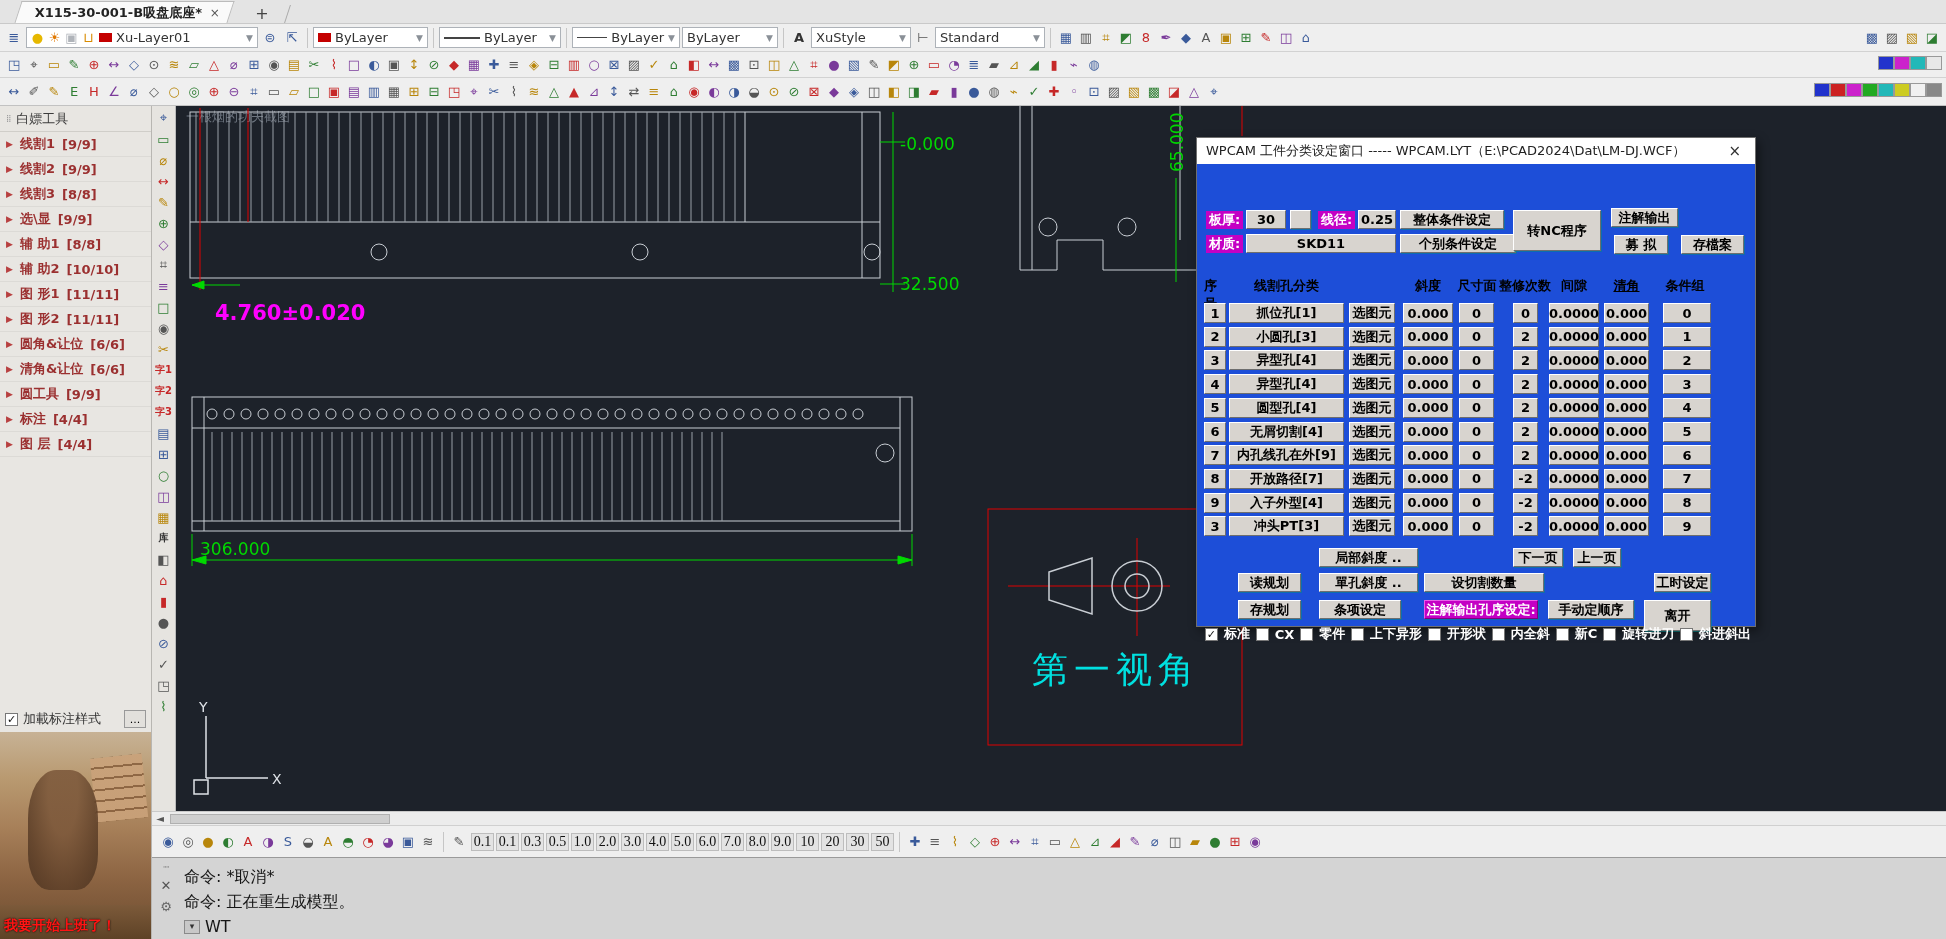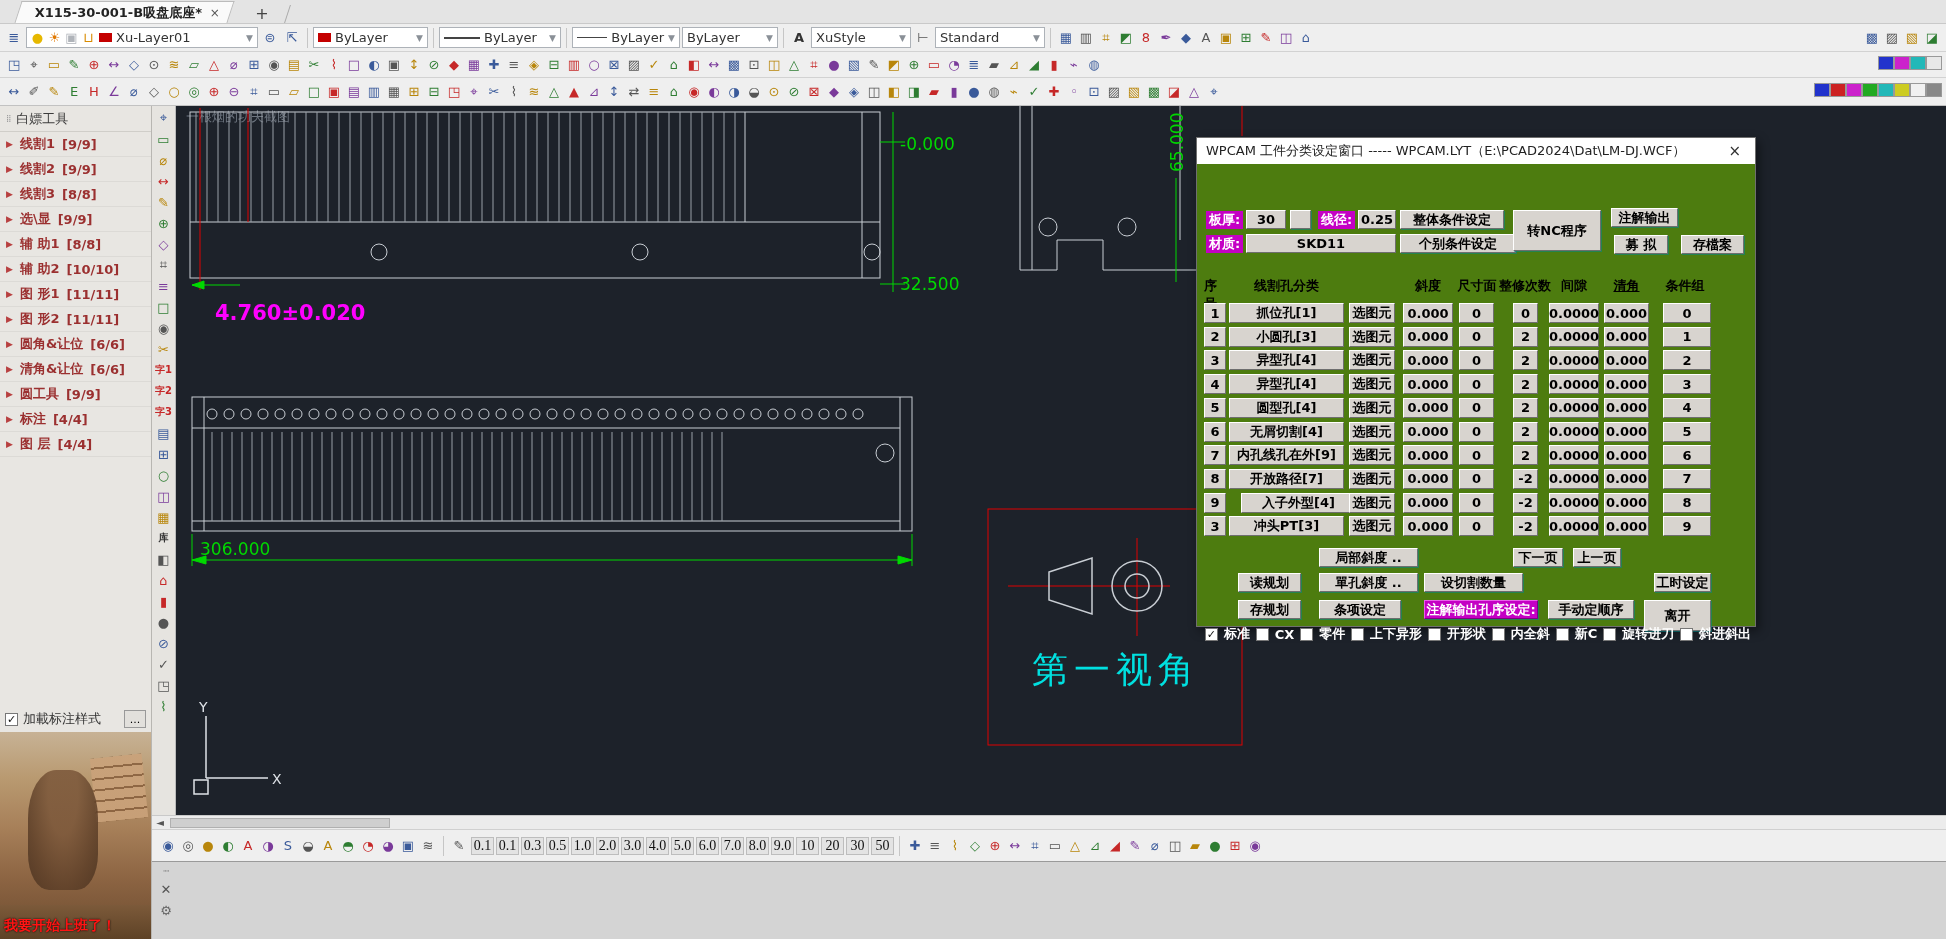--- a/index.html
+++ b/index.html
@@ -84,21 +84,21 @@
   .cmdgutter { width:28px; display:flex; flex-direction:column; align-items:center; padding-top:3px; gap:6px; }
   .cmdgutter .x { color:#555; font-size:13px; }
   .cmdgutter .wrench { color:#666; font-size:13px; }
   .cmdtext { padding:6px 4px 0 4px; color:#161616; font-size:16px; line-height:25px; }
   .cmdinputrow { display:flex; align-items:center; gap:5px; }
   .cmdbadge { width:16px; height:14px; background:#c8c8c8; border:1px solid #8a8a8a; font-size:9px;
     display:inline-flex; align-items:center; justify-content:center; color:#333;}
 
   
   .dialog { position:absolute; left:1196px; top:137px; width:560px; height:490px; z-index:50;
-    border:1px solid #6f6f6f; box-shadow:3px 4px 10px rgba(0,0,0,.45); background:#4d7c0f; }
+    border:1px solid #6f6f6f; box-shadow:3px 4px 10px rgba(0,0,0,.45); background:#1d4ed8; }
   .dtitle { height:26px; background:#fff; display:flex; align-items:center; padding:0 9px; color:#222; font-size:13px;}
   .dtitle .dx { margin-left:auto; font-size:15px; color:#333; padding:0 5px; cursor:pointer;}
   .dbody { position:relative; height:464px; font-weight:bold; }
   .dbtn { position:absolute; background:#d8d4cf; border:1px solid; border-color:#ffffff #6e6e6e #6e6e6e #ffffff;
     box-shadow:1px 1px 0 #00888888; display:flex; align-items:center; justify-content:center; color:#000;
     font-size:13px; font-weight:bold; cursor:pointer; white-space:nowrap; }
   .dlab { position:absolute; background:#c400c4; color:#fff; display:flex; align-items:center; justify-content:center;
     font-size:13px; height:18px; }
   .dval { position:absolute; background:#d8d4cf; border:1px solid; border-color:#ffffff #6e6e6e #6e6e6e #ffffff;
     display:flex; align-items:center; justify-content:center; color:#000; font-size:13px; height:19px;}
@@ -655,21 +655,21 @@
                   <span class="dcell" style="left: 152px; width: 46px;">选图元</span>
                   <span class="dcell" style="left: 206px; width: 50px;">0.000</span>
                   <span class="dcell" style="left: 262px; width: 35px;">0</span>
                   <span class="dcell" style="left: 316px; width: 25px;">-2</span>
                   <span class="dcell" style="left: 352px; width: 50px;">0.0000</span>
                   <span class="dcell" style="left: 407px; width: 45px;">0.000</span>
                   <span class="dcell" style="left: 466px; width: 48px;">7</span>
                 </div>
                 <div class="drow" style="top: 328.6px;">
                   <span class="dcell" style="left: 7px; width: 22px;">9</span>
-                  <span class="dcell" style="left: 32px; width: 115px; margin-left: 12px;">入子外型[4]</span>
+                  <span class="dcell" style="left: 32px; width: 115px;">入子外型[4]</span>
                   <span class="dcell" style="left: 152px; width: 46px;">选图元</span>
                   <span class="dcell" style="left: 206px; width: 50px;">0.000</span>
                   <span class="dcell" style="left: 262px; width: 35px;">0</span>
                   <span class="dcell" style="left: 316px; width: 25px;">-2</span>
                   <span class="dcell" style="left: 352px; width: 50px;">0.0000</span>
                   <span class="dcell" style="left: 407px; width: 45px;">0.000</span>
                   <span class="dcell" style="left: 466px; width: 48px;">8</span>
                 </div>
                 <div class="drow" style="top: 352.3px;">
                   <span class="dcell" style="left: 7px; width: 22px;">3</span>
@@ -682,21 +682,21 @@
                   <span class="dcell" style="left: 407px; width: 45px;">0.000</span>
                   <span class="dcell" style="left: 466px; width: 48px;">9</span>
                 </div>
               </div>
 
             <span class="dbtn" style="left:122px;top:384px;width:99px;height:19px">局部斜度 ..</span>
             <span class="dbtn" style="left:316px;top:384px;width:50px;height:19px">下一页</span>
             <span class="dbtn" style="left:376px;top:384px;width:48px;height:19px">上一页</span>
             <span class="dbtn" style="left:41px;top:409px;width:63px;height:19px">读规划</span>
             <span class="dbtn" style="left:122px;top:409px;width:99px;height:19px">單孔斜度 ..</span>
-            <span class="dbtn" style="left:227px;top:409px;width:99px;height:19px">设切割数量</span>
+            <span class="dbtn" style="left:227px;top:409px;width:120px;height:19px">设切割数量</span>
             <span class="dbtn" style="left:457px;top:409px;width:57px;height:19px">工时设定</span>
             <span class="dbtn" style="left:41px;top:436px;width:63px;height:19px">存规划</span>
             <span class="dbtn" style="left:122px;top:436px;width:82px;height:19px">条项设定</span>
             <span class="dbtn magenta-btn" style="left:227px;top:436px;width:114px;height:19px">注解输出孔序设定:</span>
             <span class="dbtn" style="left:351px;top:436px;width:86px;height:19px">手动定顺序</span>
             <span class="dbtn" style="left:447px;top:436px;width:67px;height:31px">离开</span>
 
             <div class="dcheckrow" id="dlg-checks">
                 <span class="cb">✓</span>
                 <span class="cbl">标准</span>
@@ -753,15 +753,23 @@
       <span class="tsep"></span>
       <span><span class="icon" style="color: rgb(58, 90, 154);">✚</span><span class="icon" style="color: rgb(85, 85, 85);">≡</span><span class="icon" style="color: rgb(184, 134, 11);">⌇</span><span class="icon" style="color: rgb(46, 125, 50);">◇</span><span class="icon" style="color: rgb(198, 40, 40);">⊕</span><span class="icon" style="color: rgb(122, 58, 154);">↔</span><span class="icon" style="color: rgb(58, 90, 154);">⌗</span><span class="icon" style="color: rgb(85, 85, 85);">▭</span><span class="icon" style="color: rgb(184, 134, 11);">△</span><span class="icon" style="color: rgb(46, 125, 50);">⊿</span><span class="icon" style="color: rgb(198, 40, 40);">◢</span><span class="icon" style="color: rgb(122, 58, 154);">✎</span><span class="icon" style="color: rgb(58, 90, 154);">⌀</span><span class="icon" style="color: rgb(85, 85, 85);">◫</span><span class="icon" style="color: rgb(184, 134, 11);">▰</span><span class="icon" style="color: rgb(46, 125, 50);">●</span><span class="icon" style="color: rgb(198, 40, 40);">⊞</span><span class="icon" style="color: rgb(122, 58, 154);">◉</span></span>
     </div>
 
     <div class="cmdarea">
       <div class="cmdgutter">
         <span class="grip">┉</span>
         <span class="x">✕</span>
         <span class="wrench">⚙</span>
       </div>
+      <div class="cmdtext">
+        <div>命令: *取消*</div>
+        <div>命令: 正在重生成模型。</div>
+        <div class="cmdinputrow">
+          <span class="cmdbadge">▾</span>
+          <span>WT</span>
+        </div>
+      </div>
     </div>
   </div>
 </div>
 
 </body></html>

